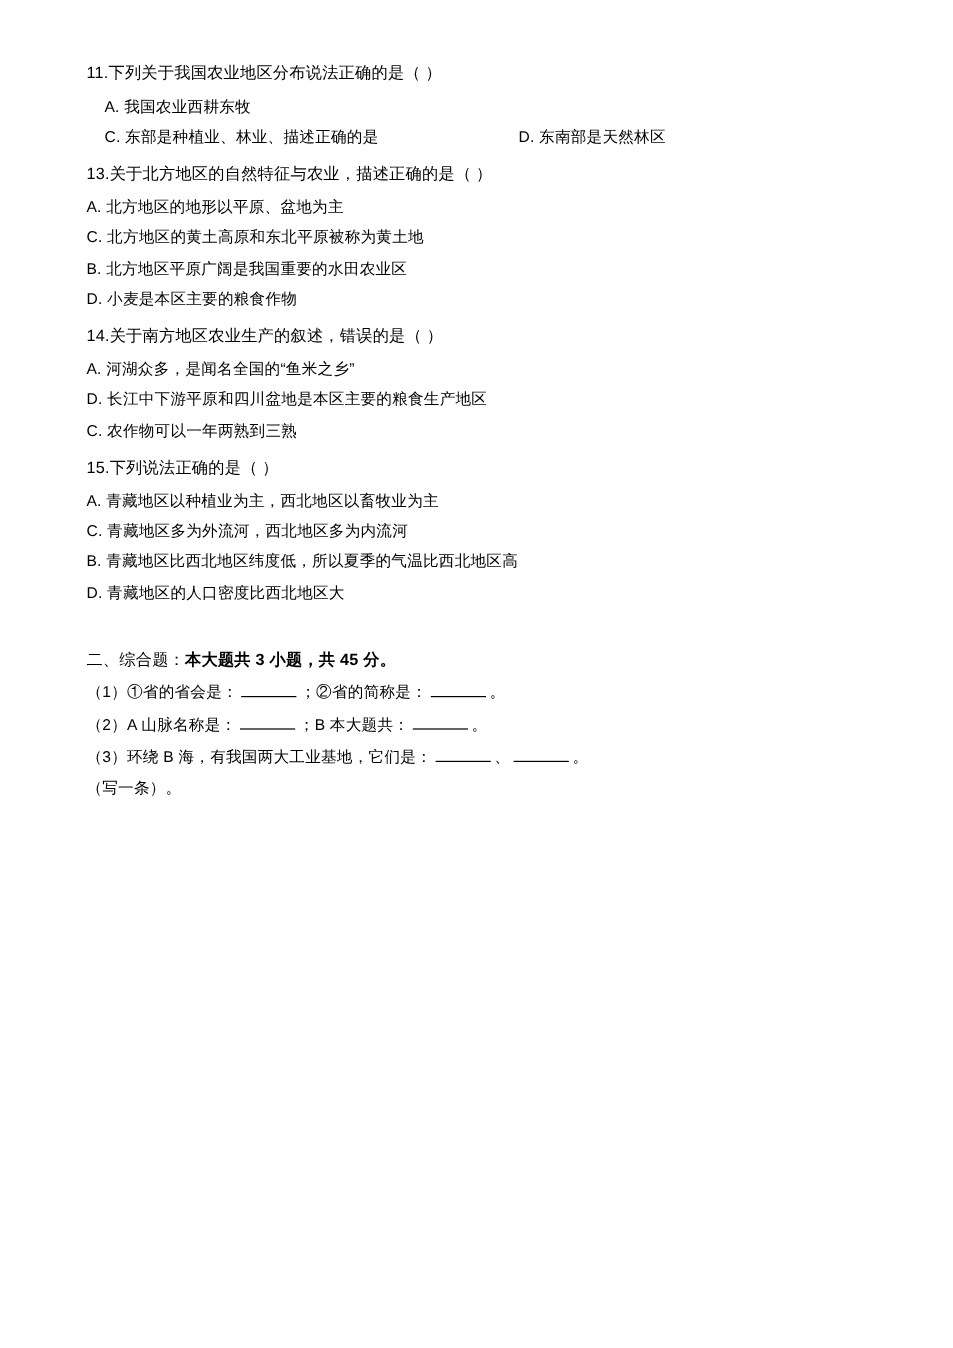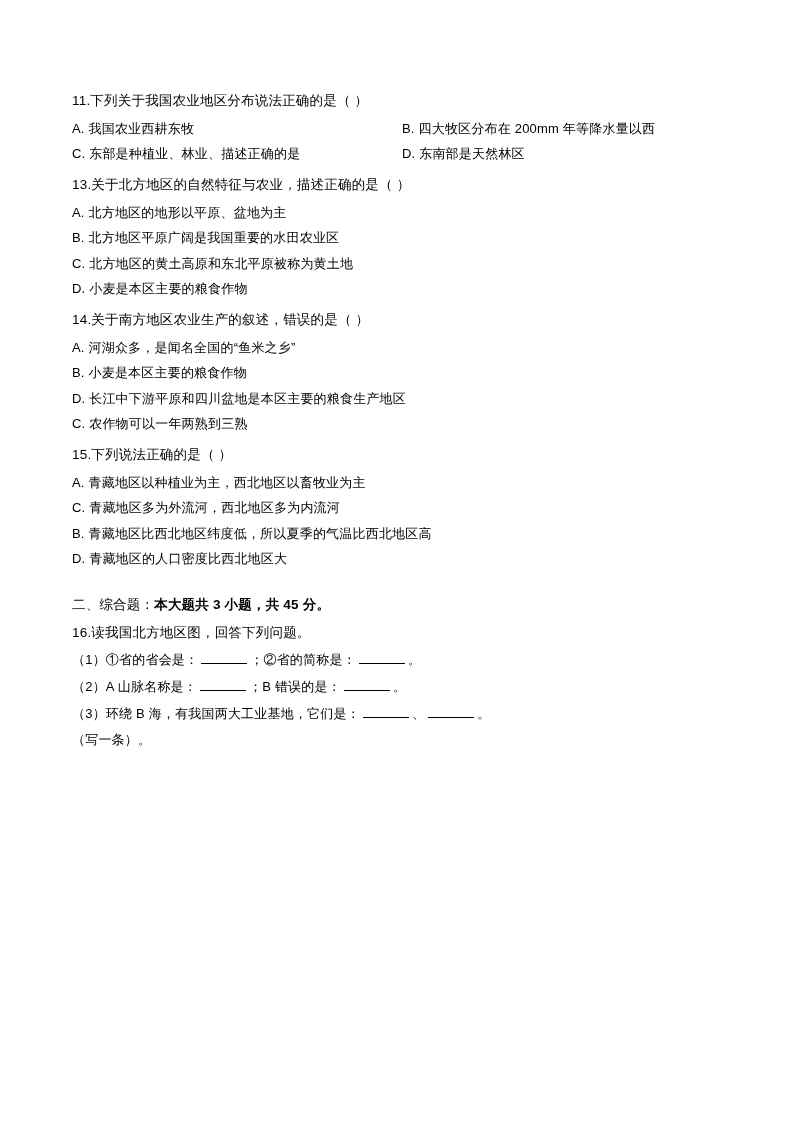--- a/index.html
+++ b/index.html
@@ -12,54 +12,55 @@
     height: 1123px;
     font-family: "Liberation Sans", sans-serif;
     color: #000000;
     position: relative;
   }
   .page {
     position: relative;
     width: 794px;
     height: 1079px;
     box-sizing: border-box;
-    padding: 88px 72px 60px 72px;
+    padding: 48px 72px 60px 72px;
   }
   .q-block {
     margin-bottom: 0;
   }
   .q-stem {
     font-size: 13.5px;
     line-height: 1.9;
     margin: 0 0 2px 0;
     letter-spacing: 0.2px;
   }
   .opt-row {
     display: flex;
     font-size: 13px;
     line-height: 1.95;
     margin: 0;
     letter-spacing: 0.2px;
   }
   .opt-row .opt {
     white-space: nowrap;
+    margin-left: 15px;
   }
   .opt-col-a {
     width: 330px;
     flex: 0 0 330px;
   }
   .opt-single {
     font-size: 13px;
     line-height: 1.95;
     letter-spacing: 0.2px;
   }
   .section-head {
     font-size: 13.5px;
     line-height: 2.1;
-    margin-top: 20px;
+    margin-top: 30px;
     letter-spacing: 0.2px;
   }
   .section-head b {
     font-weight: bold;
   }
   .sub-q {
     font-size: 13px;
     line-height: 2.05;
     letter-spacing: 0.2px;
   }
@@ -80,66 +81,63 @@
 </style>
 </head>
 <body>
 
 <div class="page">
 
   <div class="q-block">
     <div class="q-stem">11.下列关于我国农业地区分布说法正确的是（      ）</div>
     <div class="opt-row">
       <span class="opt opt-col-a">A. 我国农业西耕东牧</span>
-      <span class="opt">B. 四大牧区分布在 200mm 年等降水量以西</span>
     </div>
     <div class="opt-row">
       <span class="opt opt-col-a">C. 东部是种植业、林业、描述正确的是</span>
       <span class="opt">D. 东南部是天然林区</span>
     </div>
   </div>
 
 
   <div class="q-block tight">
     <div class="q-stem">13.关于北方地区的自然特征与农业，描述正确的是（       ）</div>
     <div class="opt-single">A. 北方地区的地形以平原、盆地为主</div>
+    <div class="opt-single">C. 北方地区的黄土高原和东北平原被称为黄土地</div>
     <div class="opt-single">B. 北方地区平原广阔是我国重要的水田农业区</div>
-    <div class="opt-single">C. 北方地区的黄土高原和东北平原被称为黄土地</div>
     <div class="opt-single">D. 小麦是本区主要的粮食作物</div>
   </div>
 
   <div class="q-block tight">
     <div class="q-stem">14.关于南方地区农业生产的叙述，错误的是（       ）</div>
     <div class="opt-single">A. 河湖众多，是闻名全国的“鱼米之乡”</div>
-    <div class="opt-single">B. 小麦是本区主要的粮食作物</div>
     <div class="opt-single">D. 长江中下游平原和四川盆地是本区主要的粮食生产地区</div>
     <div class="opt-single">C. 农作物可以一年两熟到三熟</div>
   </div>
 
   <div class="q-block tight">
     <div class="q-stem">15.下列说法正确的是（      ）</div>
     <div class="opt-single">A. 青藏地区以种植业为主，西北地区以畜牧业为主</div>
     <div class="opt-single">C. 青藏地区多为外流河，西北地区多为内流河</div>
     <div class="opt-single">B. 青藏地区比西北地区纬度低，所以夏季的气温比西北地区高</div>
     <div class="opt-single">D. 青藏地区的人口密度比西北地区大</div>
   </div>
 
   <div class="section-head">
     <span>二、综合题：</span><b>本大题共 3 小题，共 45 分。</b>
   </div>
 
   <div class="q-block">
-    <div class="q-stem">16.读我国北方地区图，回答下列问题。</div>
 
     <div class="sub-q">
       <span>（1）①省的省会是：</span><span class="blank"></span><span>；②省的简称是：</span><span class="blank"></span><span>。</span>
     </div>
 
     <div class="sub-q">
-      <span>（2）A 山脉名称是：</span><span class="blank"></span><span>；B 错误的是：</span><span class="blank"></span><span>。</span>
+      <span>（2）A 山脉名称是：</span><span class="blank"></span><span>；B 本大题共：</span><span class="blank"></span><span>。</span>
     </div>
 
     <div class="sub-q">
       <span>（3）环绕 B 海，有我国两大工业基地，它们是：</span><span class="blank"></span><span>、</span><span class="blank"></span><span>。</span>
     </div>
 
 
     <div class="sub-q">
       <span>（写一条）。</span>
     </div>

